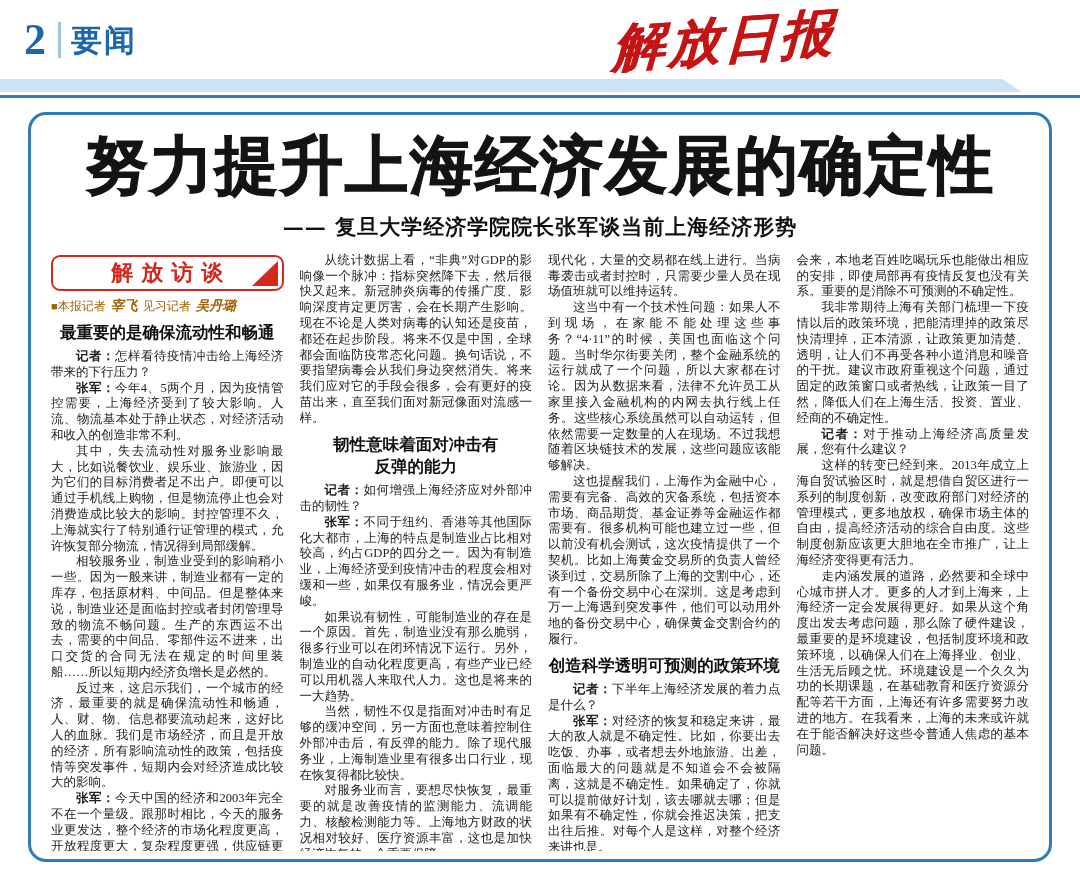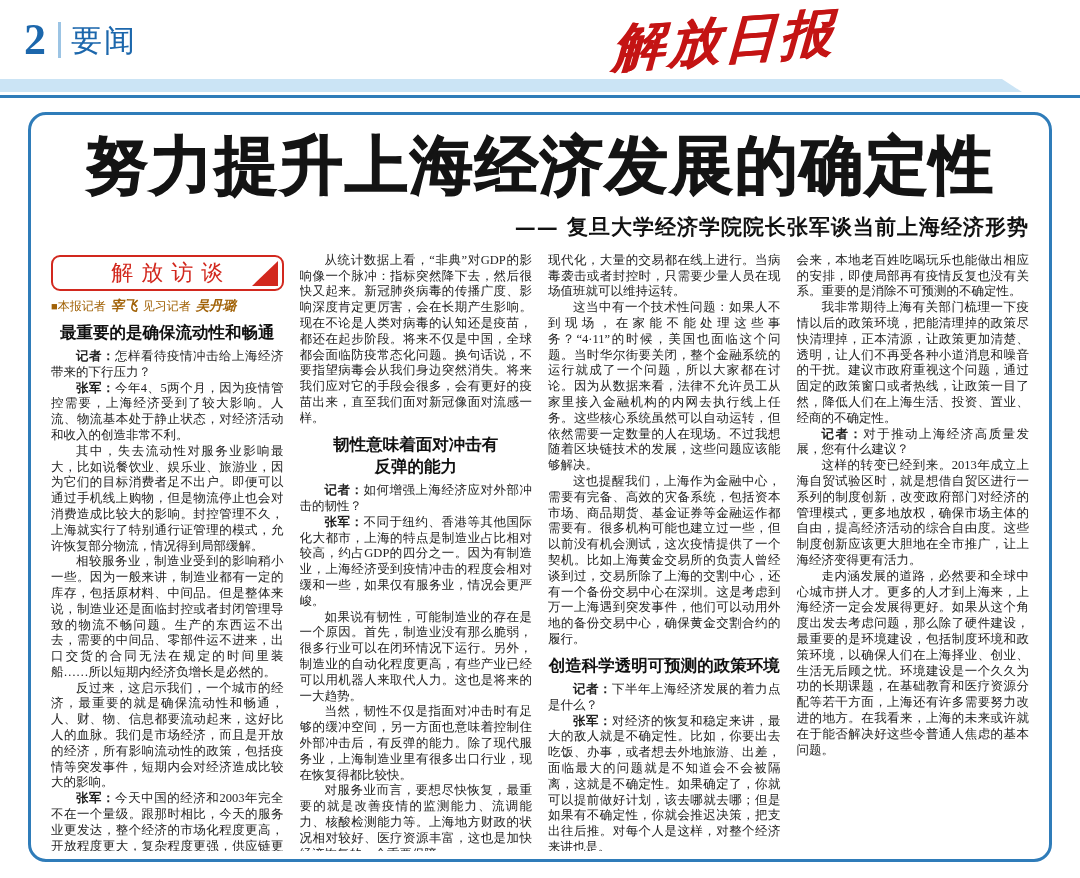--- a/index.html
+++ b/index.html
@@ -7,53 +7,53 @@
   .page {
     position: relative; width: 1080px; height: 878px;
     background: #ffffff; overflow: hidden; margin: 0 auto;
     font-family: "Liberation Serif", serif; color:#1a1a1a;
   }
   
   .masthead { position: relative; height: 98px; }
   .mast-left { position:absolute; left:24px; top:18px; display:flex; align-items:center; }
   .page-no { font-family:"Liberation Serif", serif; font-size:44px; font-weight:bold; color:#1c67ac; line-height:1; }
   .mast-divider { width:3px; height:36px; background:#9cc4e4; margin:0 10px 0 12px; }
-  .section-name { font-family:"DejaVu Sans","Liberation Sans",sans-serif; font-size:31px; font-weight:400; color:#1c67ac; letter-spacing:2px; line-height:1; }
+  .section-name { font-family:"DejaVu Sans","Liberation Sans",sans-serif; font-size:31px; font-weight:700; color:#1c67ac; letter-spacing:2px; line-height:1; }
   .logo { position:absolute; left:612px; top:6px; color:#c41414; font-size:52px; font-weight:bold;
           font-style:italic; letter-spacing:4px; transform:rotate(-4deg) skewX(-6deg);
           font-family:"DejaVu Serif","Liberation Serif",serif; text-shadow:1px 0 0 #c41414; }
   .bar-light { position:absolute; top:79px; left:0; width:1022px; height:13px; background:#cbe4f5;
                clip-path:polygon(0 0, calc(100% - 20px) 0, 100% 100%, 0 100%); }
   .bar-line { position:absolute; top:95px; left:0; width:100%; height:3px; background:#2f7cb9; }
   
   .article-box {
     position:absolute; left:28px; top:112px; width:1024px; height:750px;
     border:3px solid #2f7cb9; border-radius:18px; padding:10px 20px 12px; background:#fff; overflow:hidden;
   }
   .headline {
     text-align:center; font-family:"DejaVu Sans","Liberation Sans",sans-serif;
     font-size:63px; font-weight:900; letter-spacing:2px; color:#141414; line-height:1.3;
     -webkit-text-stroke:1.2px #141414;
   }
-  .subtitle { text-align:right; font-size:21px; font-weight:bold; margin-top:6px; letter-spacing:1px;
+  .subtitle { text-align:center; font-size:21px; font-weight:bold; margin-top:6px; letter-spacing:1px;
               font-family:"DejaVu Serif","Liberation Serif",serif; color:#111; }
   
   .content { display:flex; gap:16px; margin-top:12px; height:598px; overflow:hidden; }
   .col { flex:1 1 0; overflow:hidden; font-size:12.5px; line-height:15.8px; text-align:justify; color:#222; }
   .para { text-indent:2em; }
   .para.noind { text-indent:0; }
   .para b { font-weight:bold; }
   .section-header {
     font-family:"DejaVu Sans","Liberation Sans",sans-serif; font-weight:900; font-size:16.5px;
     text-align:center; margin:7px 0 5px; white-space:pre-line; line-height:1.35; color:#111;
   }
   
   .badge { position:relative; height:36px; border:2.5px solid #d2281e; border-radius:9px;
            margin:2px 0 7px; display:flex; align-items:center; justify-content:center; background:#fff; }
-  .badge-text { color:#d2281e; font-size:22px; font-weight:400; letter-spacing:8px; text-indent:8px;
+  .badge-text { color:#d2281e; font-size:22px; font-weight:700; letter-spacing:8px; text-indent:8px;
                 font-family:"DejaVu Sans","Liberation Sans",sans-serif; }
   .badge-triangle { position:absolute; right:4px; bottom:3px; width:0; height:0;
                     border-left:26px solid transparent; border-bottom:25px solid #d2281e; }
   .byline { font-size:12px; margin:0 0 6px; text-align:left; color:#a16207; }
   .byline .bullet { font-size:11px; }
   .byline .name { font-weight:bold; font-style:italic; font-size:13.5px; margin:0 5px; }
 </style>
 </head>
 <body>
 

